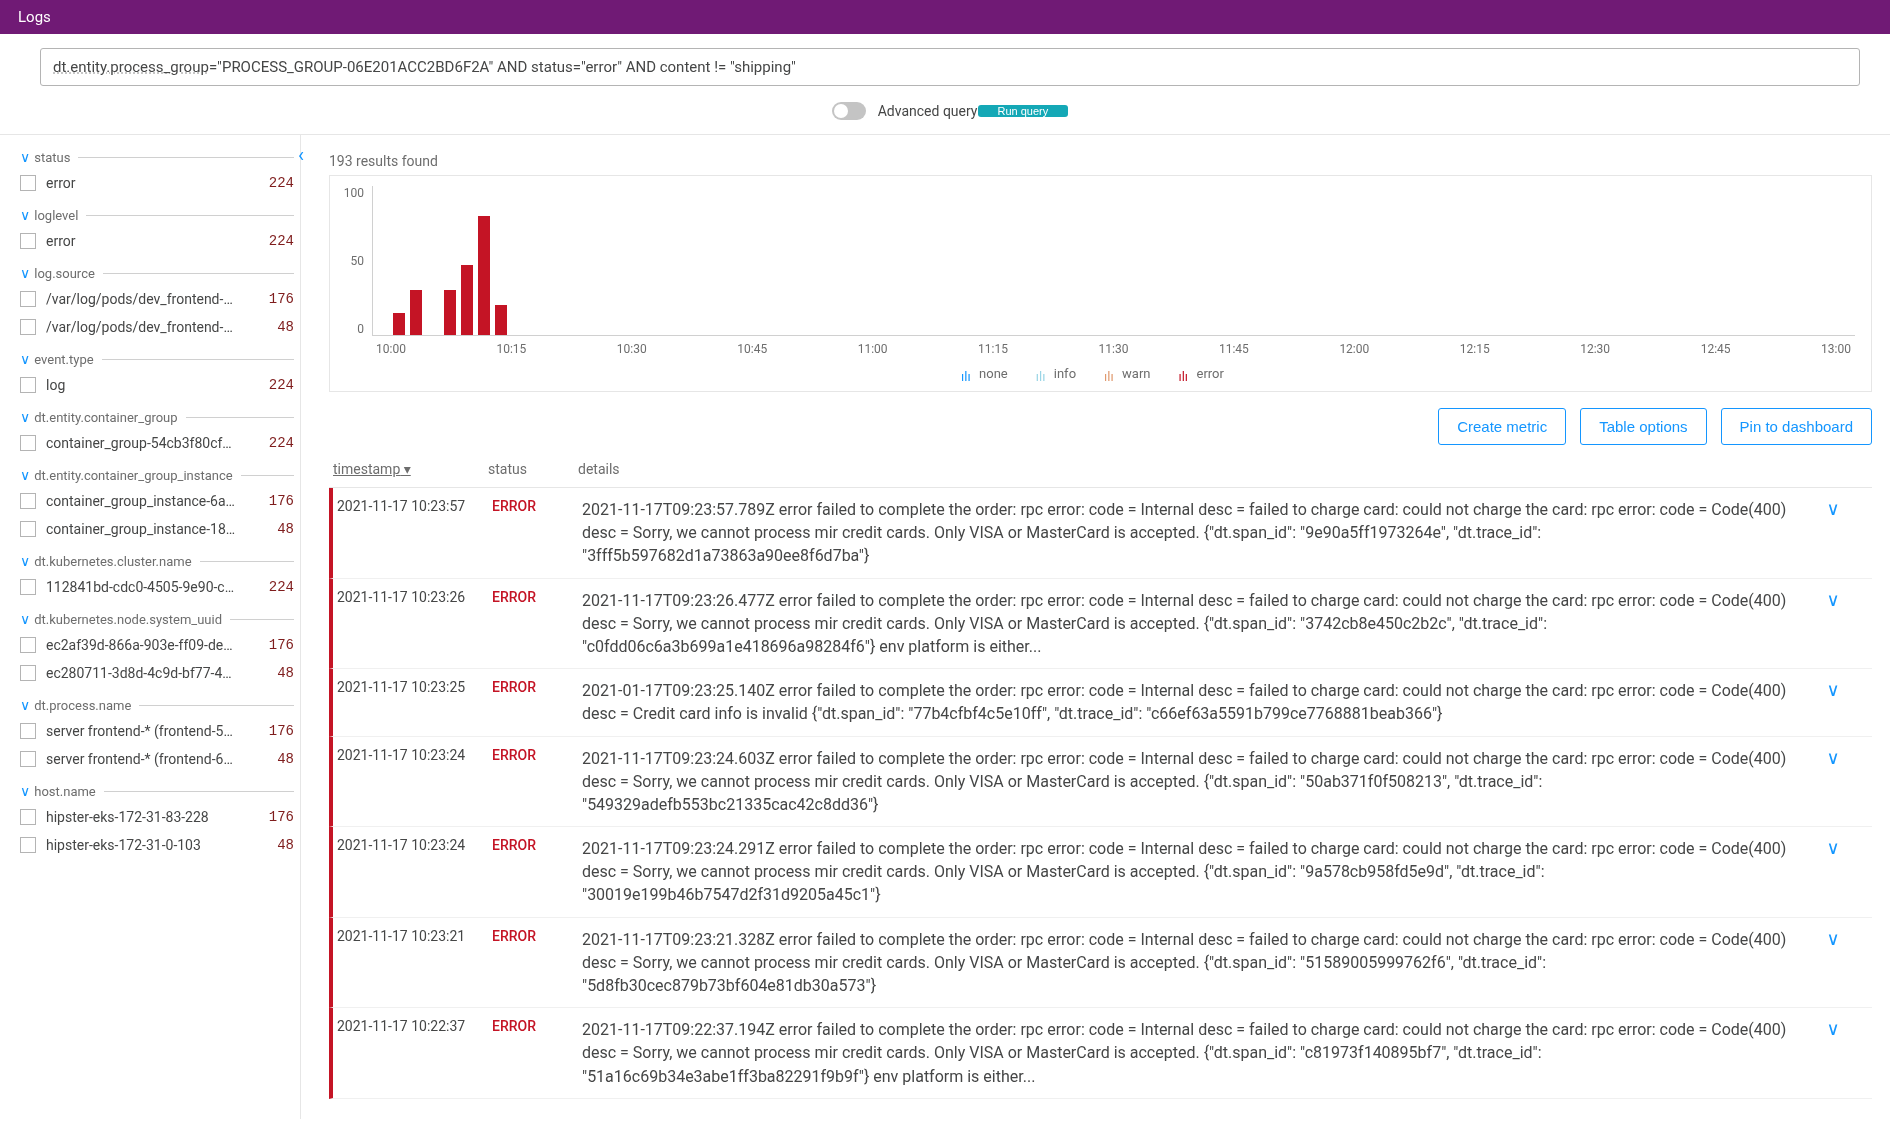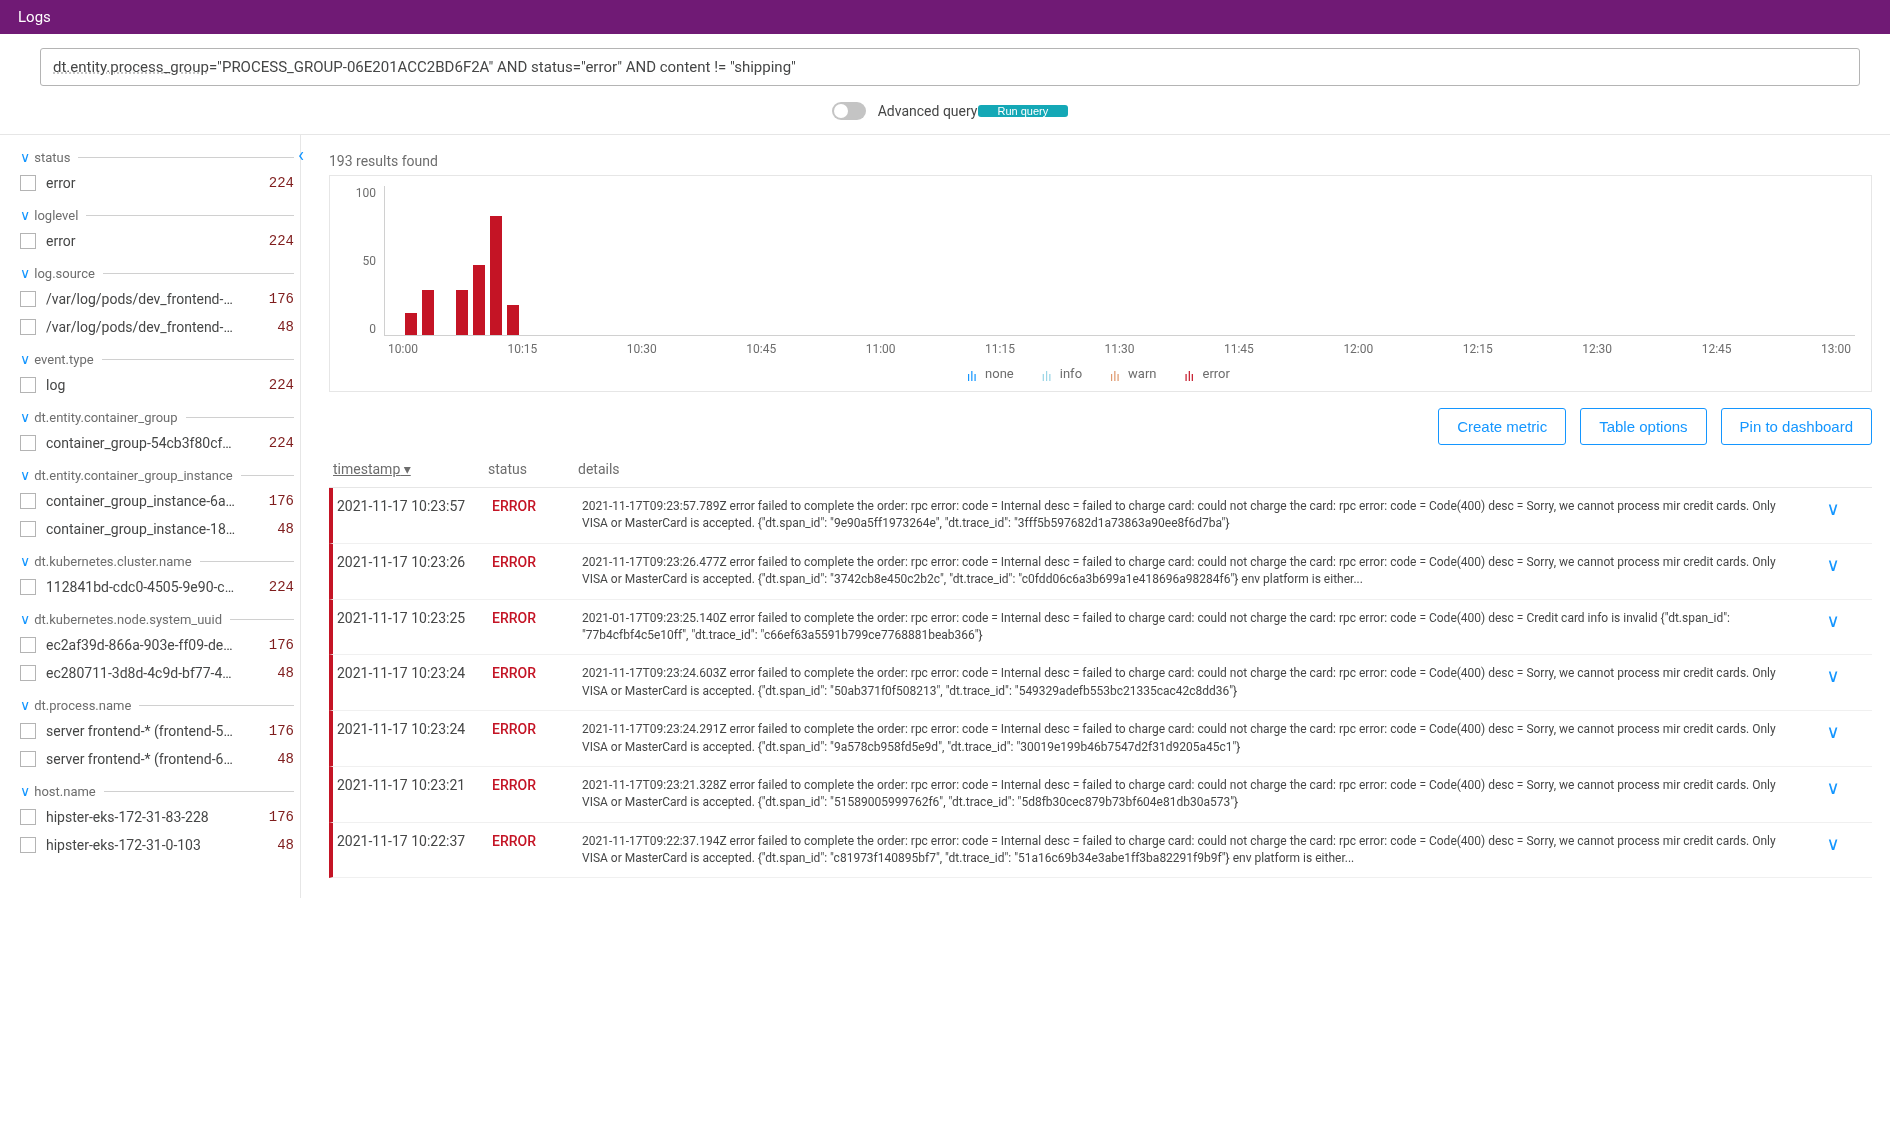--- a/index.html
+++ b/index.html
@@ -20,37 +20,37 @@
 .facet-header { display: flex; align-items: center; font-size: 13px; color: #6d6d6d; cursor: pointer; }
 .facet-header .chev { color: #1496ff; font-size: 14px; margin-right: 4px; }
 .facet-header .line { flex: 1; border-bottom: 1px solid #d0d0d0; margin-left: 8px; }
 .facet-item { display: flex; align-items: center; justify-content: space-between; margin-top: 8px; padding: 2px 0; cursor: pointer; }
 .facet-item .left { display: flex; align-items: center; gap: 10px; min-width: 0; }
 .facet-item .cb { width: 16px; height: 16px; border: 1px solid #b4b4b4; background: #fff; flex-shrink: 0; }
 .facet-item .lbl { white-space: nowrap; overflow: hidden; text-overflow: ellipsis; max-width: 190px; color: #454646; }
 .facet-item .cnt { color: #7f1d1d; font-size: 14px; font-family: Liberation Mono, monospace; }
 .main { flex: 1; padding: 18px 18px 20px 28px; border-left: 1px solid #e6e6e6; }
 .results-header { color: #6d6d6d; margin-bottom: 6px; }
-.chart-wrap { border: 1px solid #e6e6e6; padding: 10px 16px 10px 12px; }
+.chart-wrap { border: 1px solid #e6e6e6; padding: 10px 16px 10px 0; }
 .chart-inner { display: flex; }
 .y-axis { display: flex; flex-direction: column; justify-content: space-between; height: 150px; width: 42px; align-items: flex-end; color: #6d6d6d; font-size: 12px; padding-right: 8px; }
 .plot { flex: 1; position: relative; height: 150px; border-left: 1px solid #d0d0d0; border-bottom: 1px solid #d0d0d0; display: flex; align-items: flex-end; gap: 5px; padding-left: 20px; }
 .plot .bar { width: 12px; background: #c41425; }
 .x-axis { display: flex; justify-content: space-between; margin-left: 42px; color: #6d6d6d; font-size: 12px; margin-top: 6px; padding: 0 4px; }
 .legend { display: flex; justify-content: center; gap: 28px; margin-top: 10px; font-size: 13px; }
 .legend .item { display: flex; align-items: center; gap: 6px; color: #6d6d6d; }
 .legend .swatch { width: 12px; height: 10px; display: inline-block; }
 .actions { display: flex; justify-content: flex-end; gap: 14px; margin: 16px 0 10px; }
 .action-btn { background: #fff; border: 1px solid #1496ff; color: #1496ff; border-radius: 3px; padding: 9px 18px; font-size: 15px; cursor: pointer; }
 .tbl { width: 100%; }
 .tbl-head { display: grid; grid-template-columns: 155px 90px 1fr 70px; padding: 6px 4px 10px; color: #6d6d6d; font-size: 14px; border-bottom: 1px solid #e6e6e6; }
 .tbl-head .ts { cursor: pointer; text-decoration: underline; }
 .log-row { display: grid; grid-template-columns: 155px 90px 1fr 70px; padding: 10px 4px; border-left: 4px solid #c41425; border-bottom: 1px solid #f0f0f0; align-items: flex-start; }
 .log-row .status { color: #c41425; font-weight: 500; }
-.log-row .content { color: #454646; line-height: 1.45; font-size: 12px; }
+.log-row .content { color: #454646; line-height: 1.45; font-size: 16px; }
 .log-row .exp { color: #1496ff; text-align: center; cursor: pointer; font-size: 18px; }
 </style>
 </head>
 <body>
 
 <div class="header">
   <span>Logs</span>
 </div>
 
 <div class="query-section">

